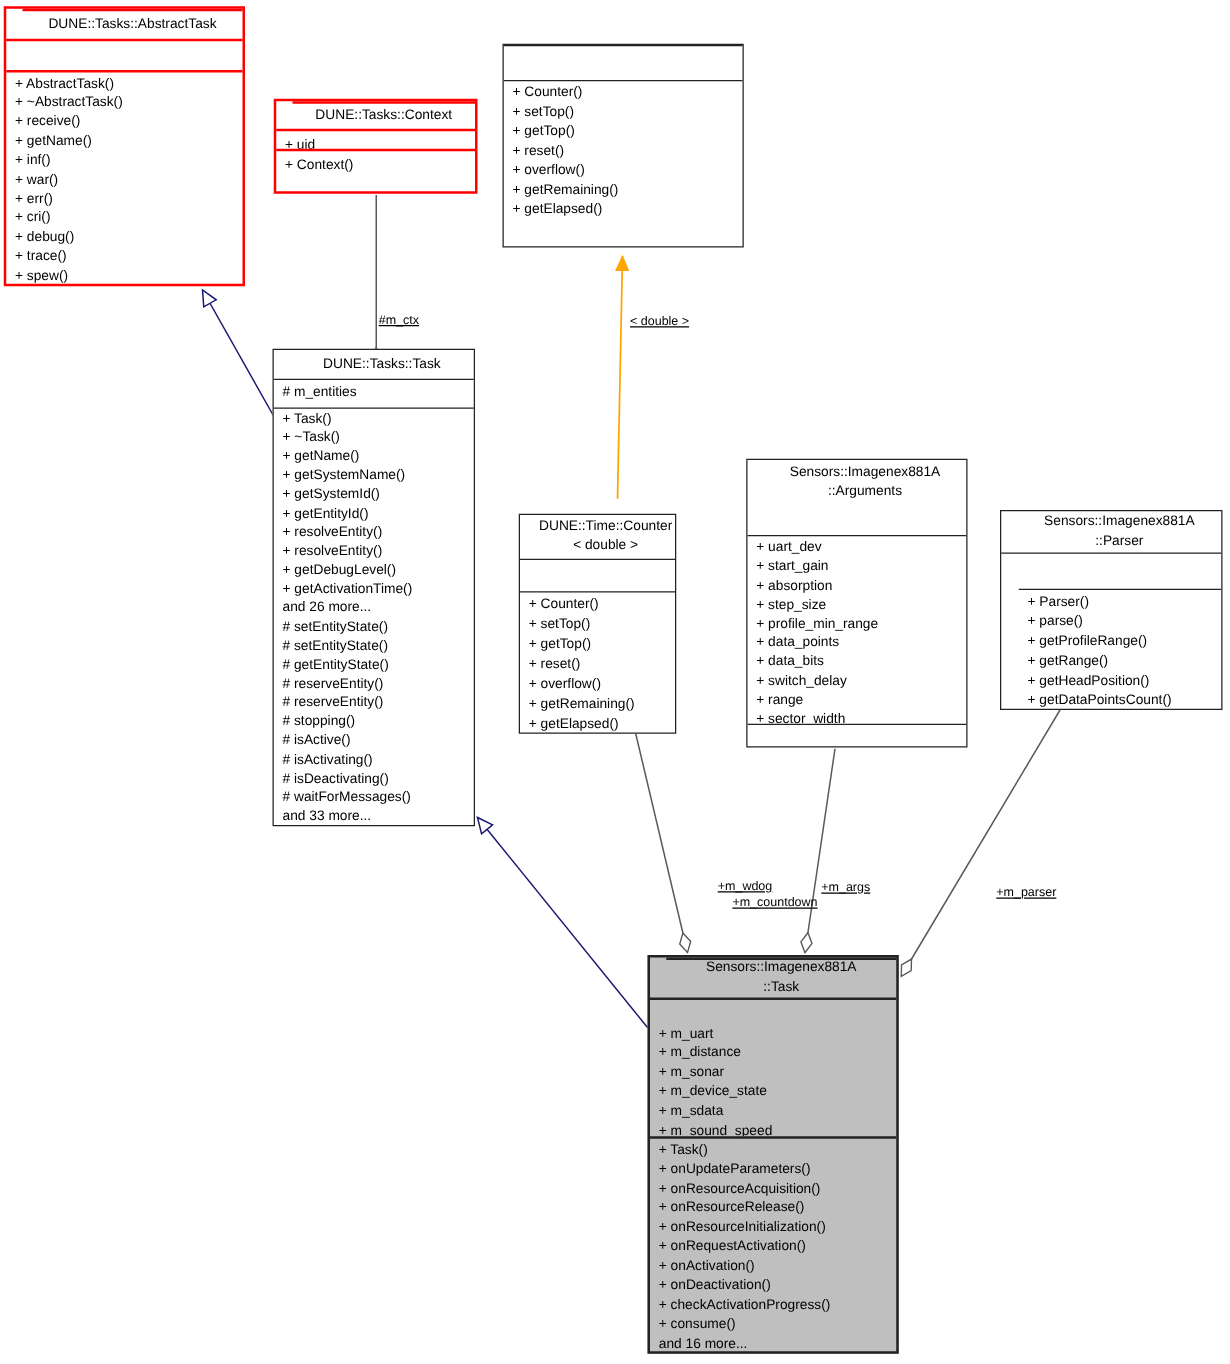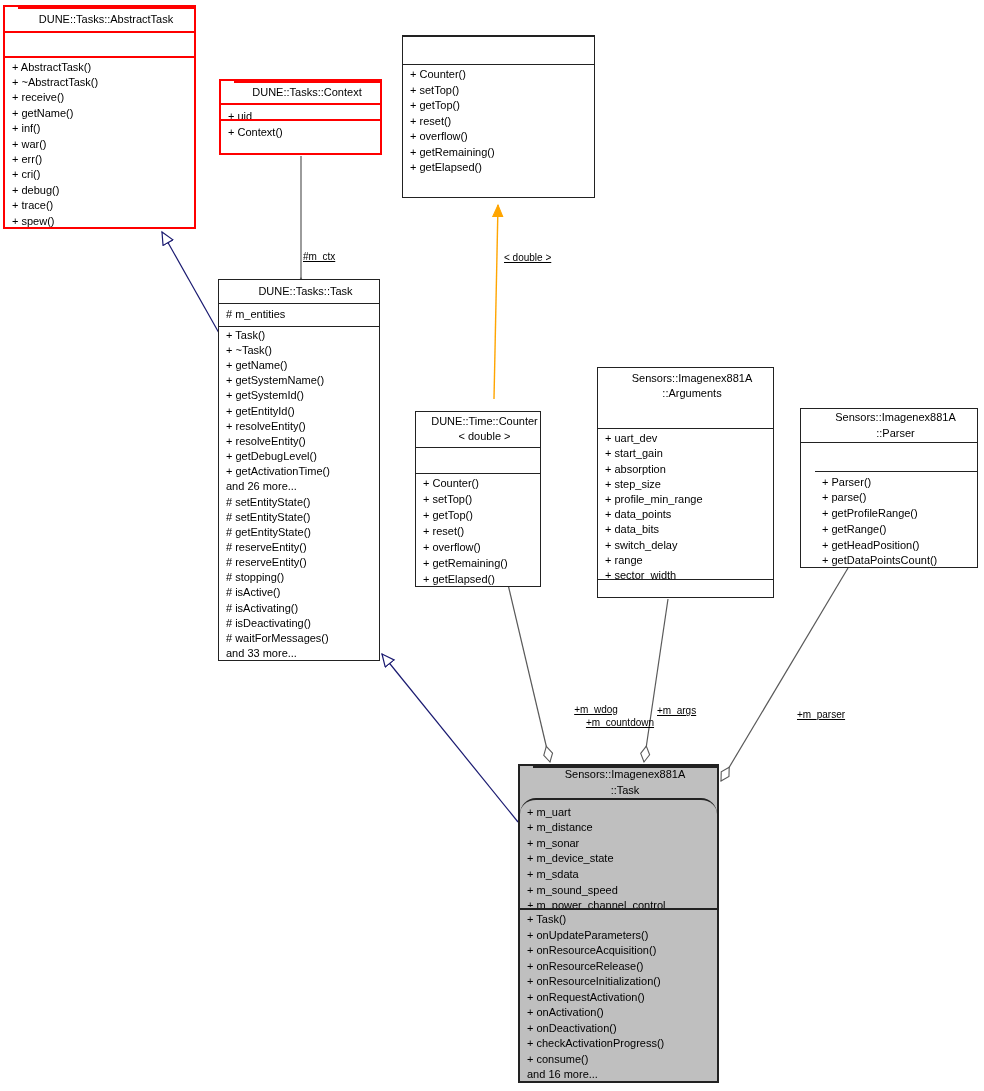--- a/index.html
+++ b/index.html
@@ -220,21 +220,21 @@
         <div class="member">+ getHeadPosition()</div>
         <div class="member">+ getDataPointsCount()</div>
       </div>
   </div>
 
   <div class="class-box hl" style="left:518px;top:764px;width:201px;height:319px;">
     <div class="compartment title" style="height:32px;">
         <div class="title-line">Sensors::Imagenex881A</div>
         <div class="title-line">::Task</div>
       </div>
-    <div class="compartment" style="height:112px;padding-top:5px;line-height:15.6px;border-radius:16px;">
+    <div class="compartment" style="height:112px;padding-top:20px;line-height:15.6px;">
         <div class="member">+ m_uart</div>
         <div class="member">+ m_distance</div>
         <div class="member">+ m_sonar</div>
         <div class="member">+ m_device_state</div>
         <div class="member">+ m_sdata</div>
         <div class="member">+ m_sound_speed</div>
         <div class="member">+ m_power_channel_control</div>
       </div>
     <div class="compartment grow" style="padding-top:2px;line-height:15.5px;">
         <div class="member">+ Task()</div>

